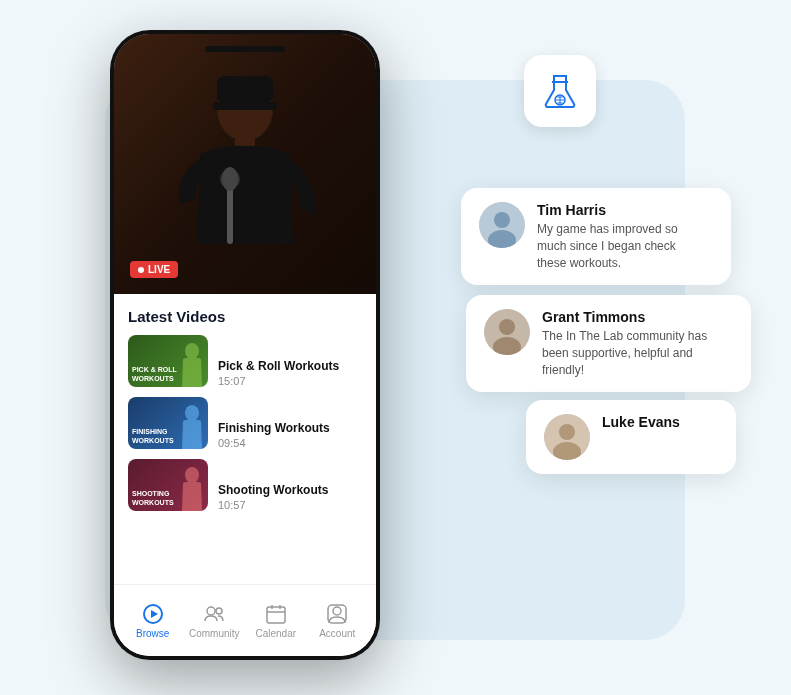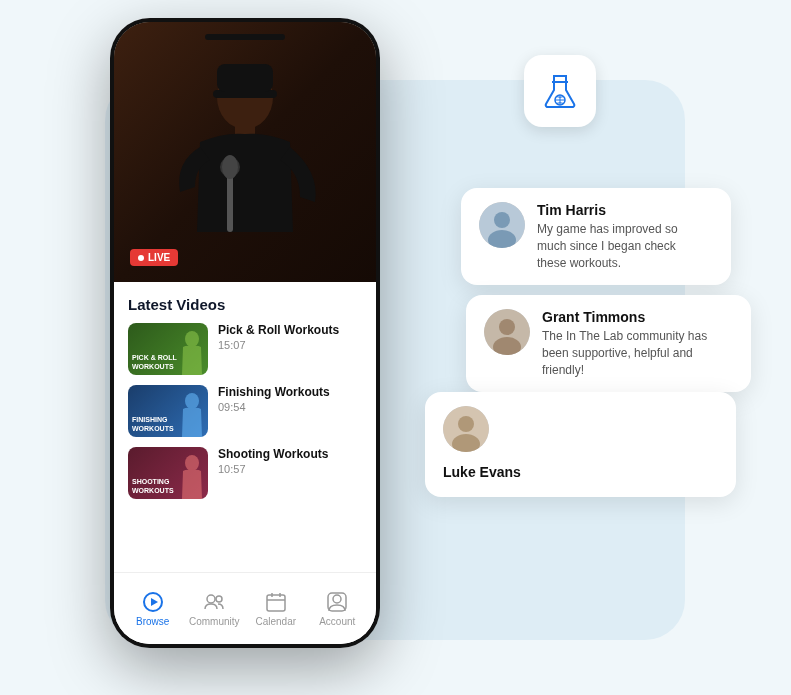--- a/index.html
+++ b/index.html
@@ -73,27 +73,27 @@
     }
     .testimonial-card .text-block .quote {
       font-size: 12px;
       color: #555;
       line-height: 1.4;
       max-width: 170px;
     }
 
     .testimonial-1 { top: 188px; right: 60px; width: 270px; }
     .testimonial-2 { top: 295px; right: 40px; width: 285px; }
-    .testimonial-3 { top: 392px; right: 55px; width: 311px; flex-direction: column; }
+    .testimonial-3 { top: 400px; right: 55px; width: 210px; }
 
     
     .phone {
       position: absolute;
       left: 110px;
-      top: 18px;
+      top: 30px;
       width: 270px;
       height: 630px;
       background: #111;
       border-radius: 40px;
       box-shadow: 0 20px 60px rgba(0,0,0,0.35);
       overflow: hidden;
       z-index: 5;
     }
     .phone-inner {
       position: absolute;
@@ -171,21 +171,21 @@
     .section-title {
       font-size: 15px;
       font-weight: 700;
       color: #0f172a;
       margin-bottom: 10px;
     }
 
     
     .video-item {
       display: flex;
-      align-items: flex-start;
+      align-items: flex-end;
       gap: 10px;
       margin-bottom: 10px;
     }
     .video-thumb {
       width: 80px;
       height: 52px;
       border-radius: 8px;
       overflow: hidden;
       flex-shrink: 0;
       position: relative;

